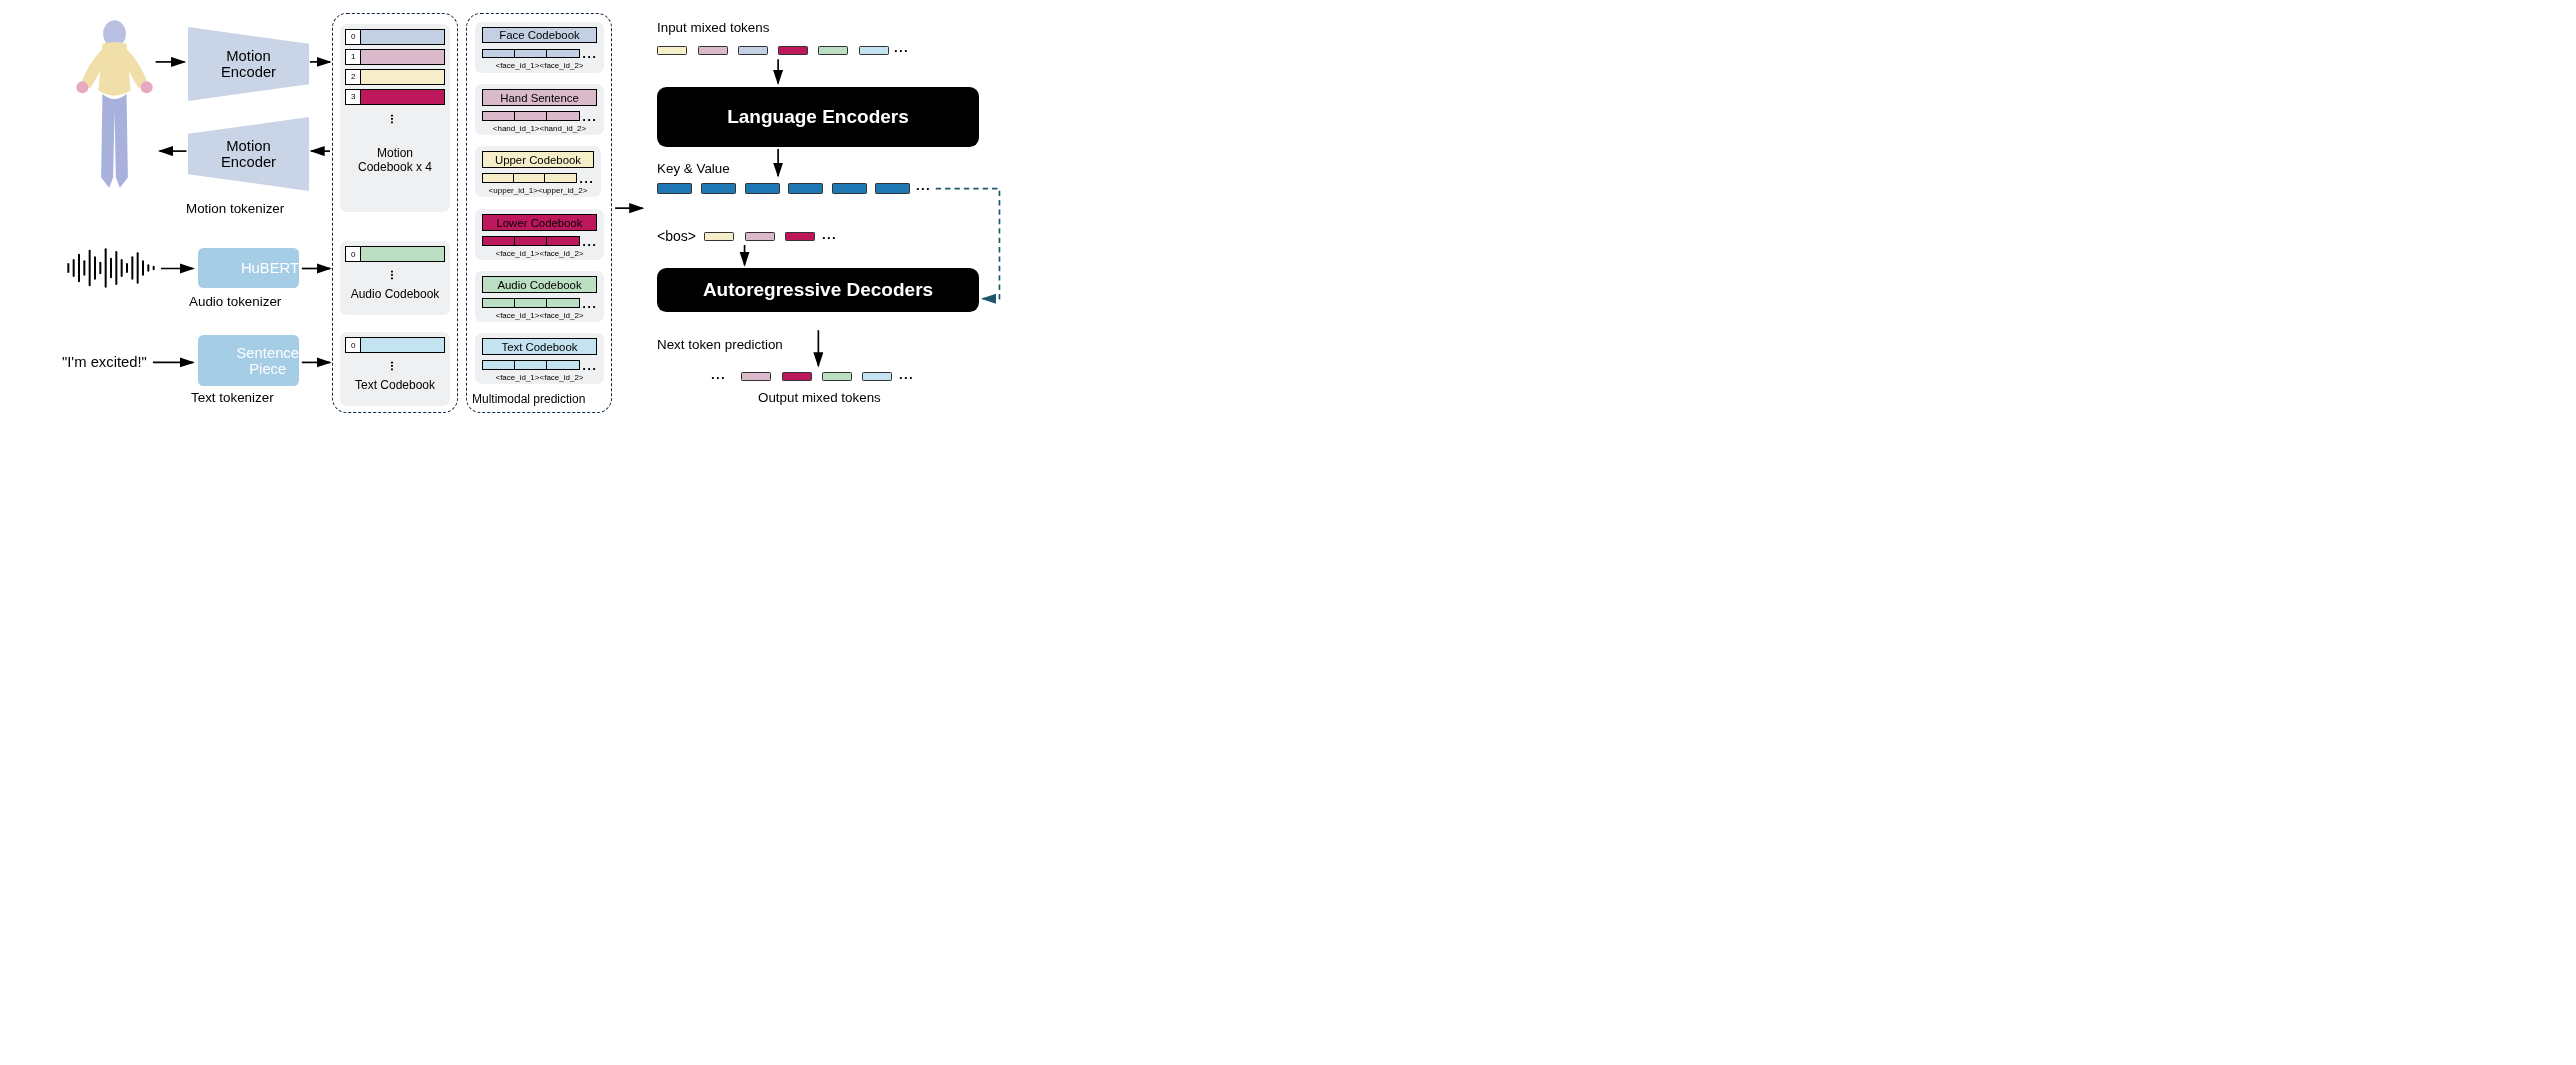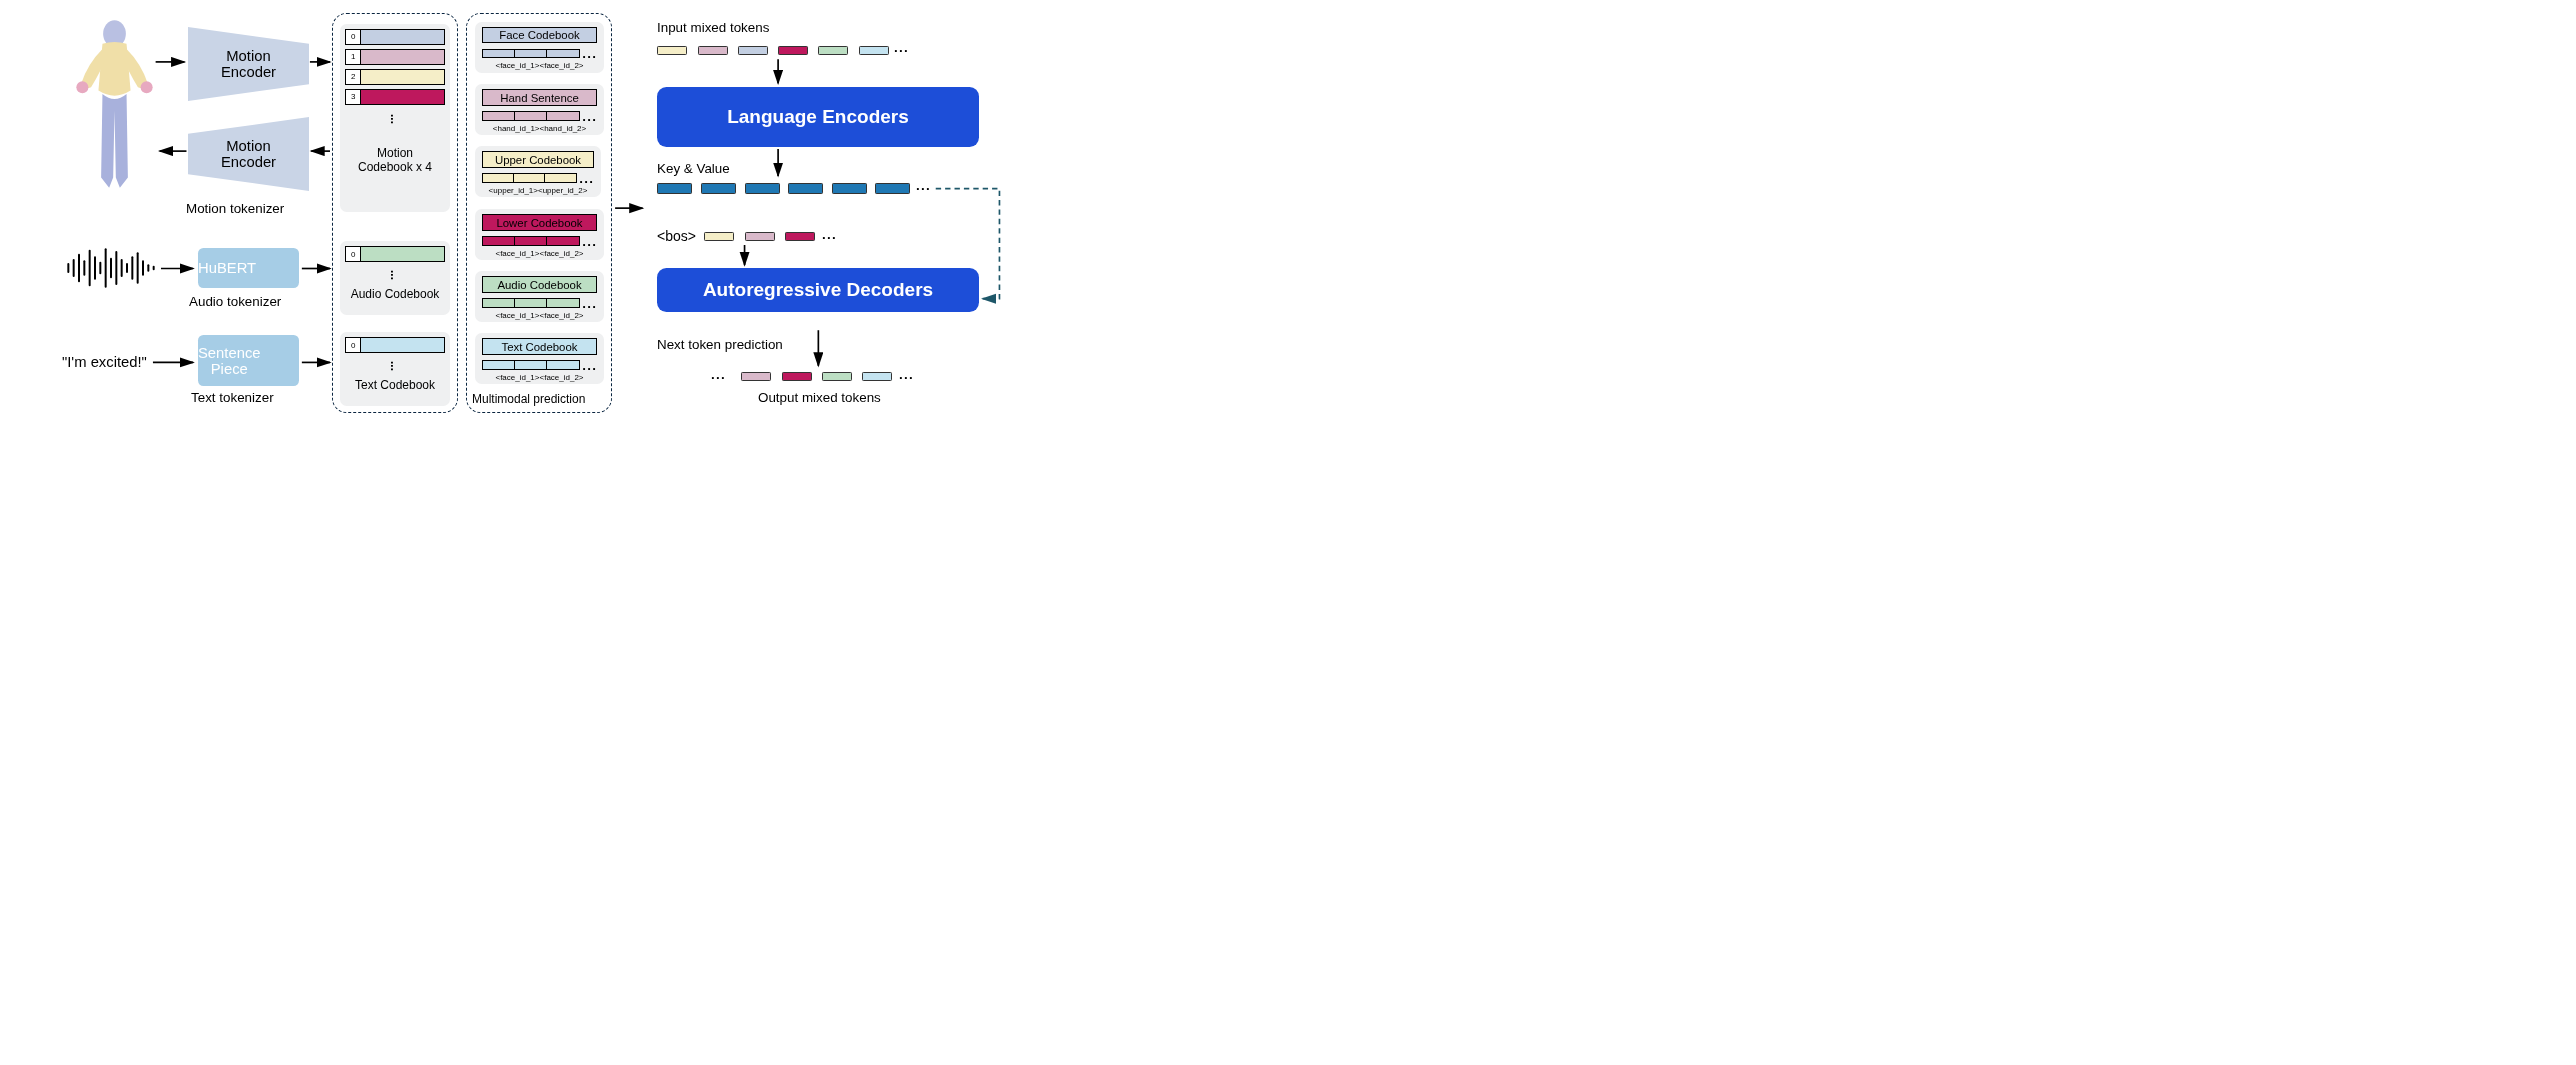--- a/index.html
+++ b/index.html
@@ -1,20 +1,20 @@
 <!DOCTYPE html>
 <html style="font-size:10.7px"><head>
 <meta charset="utf-8">
 <style>
   * { box-sizing: border-box; margin: 0; padding: 0; }
   body { font-family: -apple-system, BlinkMacSystemFont, "Segoe UI", Arial, sans-serif; background: #fff; width: 1033px; height: 427px; position: relative; }
   .el { position: absolute; }
   .label { font-size: 13.4px; color: #000; }
-  .block-blue { background: #a6cde6; border-radius: 5.4px; display: flex; align-items: center; justify-content: flex-start; text-align: center; font-size: 14.8px; color: #fff; font-weight: 500; }
-  .block-teal { background: #1d4ed8; border-radius: 9.4px; display: flex; align-items: center; justify-content: center; text-align: center; font-size: 19px; color: #fff; font-weight: 600; }
+  .block-blue { background: #a6cde6; border-radius: 5.4px; display: flex; align-items: center; justify-content: flex-end; text-align: center; font-size: 14.8px; color: #fff; font-weight: 500; }
+  .block-teal { background: #000000; border-radius: 9.4px; display: flex; align-items: center; justify-content: center; text-align: center; font-size: 19px; color: #fff; font-weight: 600; }
   .dashbox { border: 1.7px dashed #0a2540; border-radius: 14.8px; }
   .innerbox { background: #eff0f1; border-radius: 6.7px; padding: 5.4px; }
   .codebar { border: 1px solid #000; height: 16px; display: flex; align-items: stretch; font-size: 8.7px; }
   .codebar .n { width: 14.8px; display:flex; align-items:center; justify-content:center; border-right: 1px solid #000; background: #fff; font-size: 8px; }
   .codebar .fill { flex: 1; }
   .vocabbox { background: #eff0f1; border-radius: 6.7px; padding: 5.4px 6.7px 2.7px 6.7px; }
   .vocab-title { border: 1px solid #000; padding: 1.3px 4px; font-size: 11.4px; text-align: center; margin-bottom: 2.7px; }
   .vocab-strip { border: 1px solid #000; height: 9.4px; display:flex; }
   .vocab-strip div { flex:1; border-right: 1px solid #000; }
   .vocab-strip div:last-child { border-right: none; }

